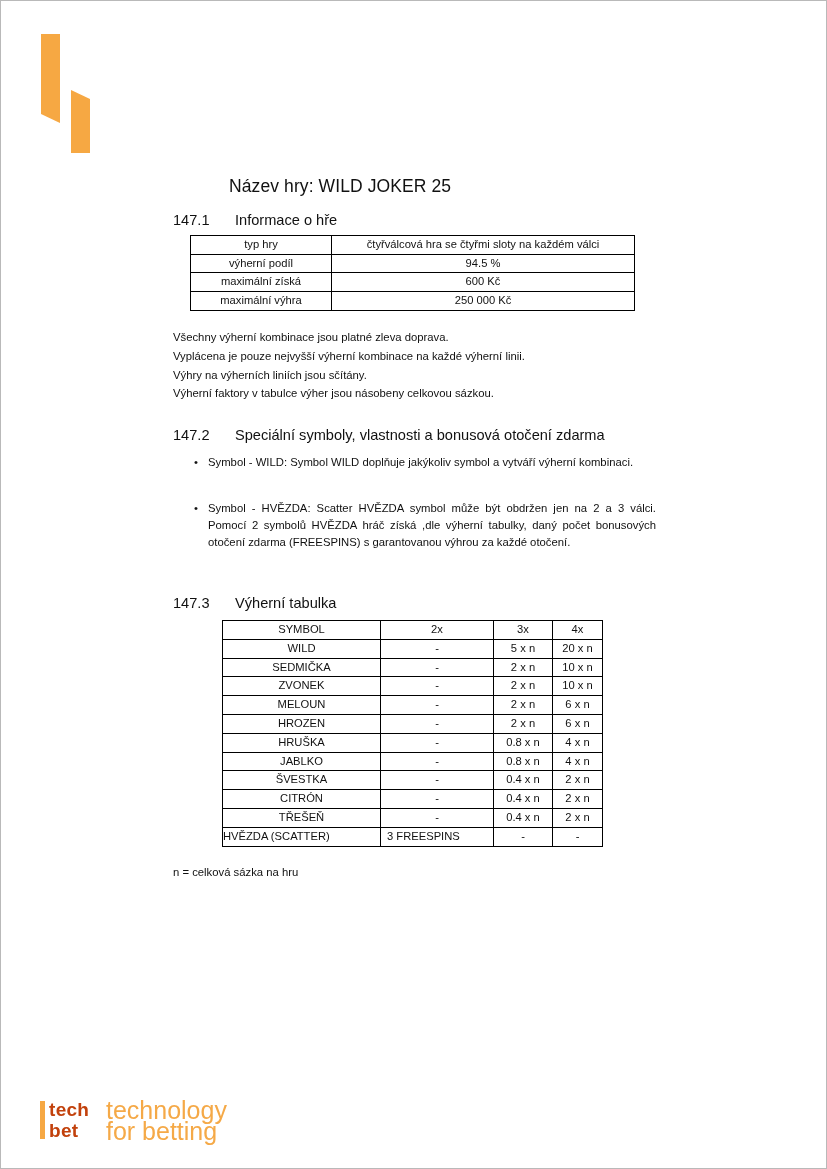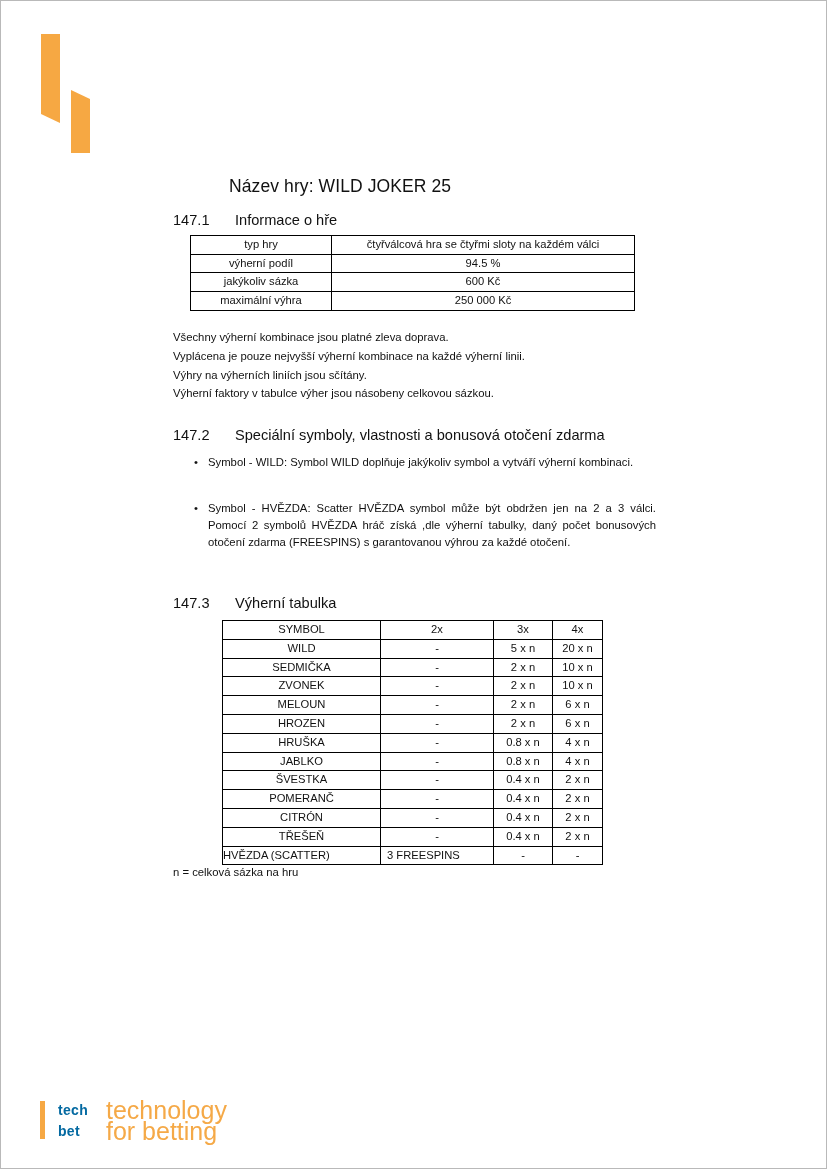--- a/index.html
+++ b/index.html
@@ -35,21 +35,21 @@
     .bullet {
       position: absolute; left: 208px; width: 448px; font-size: 11.3px; line-height: 17px;
       text-align: justify; text-align-last: left;
     }
     .bullet::before {
       content: "•"; position: absolute; left: -14px; top: 0;
     }
     .footer-logo { position: absolute; left: 40px; top: 1099px; height: 46px; width: 200px; }
     .footer-logo .bar { position: absolute; left: 0; top: 2px; width: 6px; height: 38px; }
     .footer-logo .tb {
-      position: absolute; left: 18px; font-size: 14px; font-weight: bold; color: #0369a1;
+      position: absolute; left: 9px; font-size: 19px; font-weight: bold; color: #c2410c;
       letter-spacing: 0.3px; line-height: 20px;
     }
     .footer-logo .tagline {
       position: absolute; left: 66px; font-size: 25px; color: #f5a947; line-height: 20px;
       white-space: nowrap;
     }
   </style>
 </head>
 <body>
 
@@ -70,21 +70,21 @@
   <tbody id="t1body">
       <tr>
         <td class="c1">typ hry</td>
         <td>čtyřválcová hra se čtyřmi sloty na každém válci</td>
       </tr>
       <tr>
         <td class="c1">výherní podíl</td>
         <td>94.5 %</td>
       </tr>
       <tr>
-        <td class="c1">jakýkoliv sázka</td>
+        <td class="c1">maximální získá</td>
         <td>600 Kč</td>
       </tr>
       <tr>
         <td class="c1">maximální výhra</td>
         <td>250 000 Kč</td>
       </tr>
     </tbody>
 </table>
 
 <div class="para" style="top:331px;">Všechny výherní kombinace jsou platné zleva doprava.</div>
@@ -153,26 +153,20 @@
         <td class="x3">0.8 x n</td>
         <td>4 x n</td>
       </tr>
       <tr>
         <td class="s">ŠVESTKA</td>
         <td class="x2">-</td>
         <td class="x3">0.4 x n</td>
         <td>2 x n</td>
       </tr>
       <tr>
-        <td class="s">POMERANČ</td>
-        <td class="x2">-</td>
-        <td class="x3">0.4 x n</td>
-        <td>2 x n</td>
-      </tr>
-      <tr>
         <td class="s">CITRÓN</td>
         <td class="x2">-</td>
         <td class="x3">0.4 x n</td>
         <td>2 x n</td>
       </tr>
       <tr>
         <td class="s">TŘEŠEŇ</td>
         <td class="x2">-</td>
         <td class="x3">0.4 x n</td>
         <td>2 x n</td>

